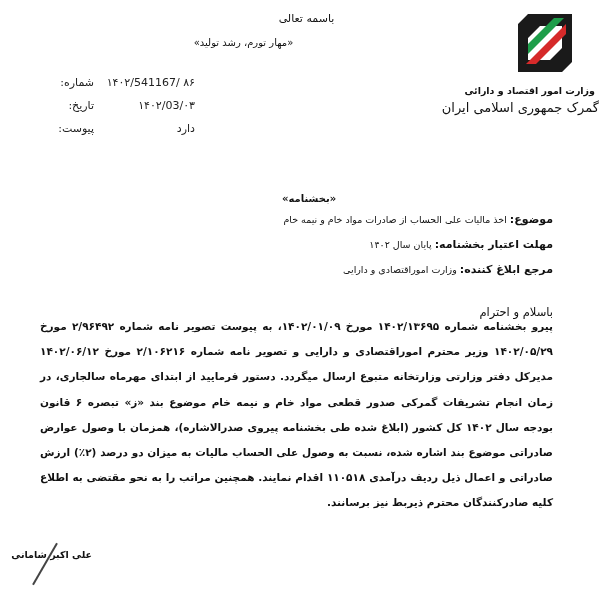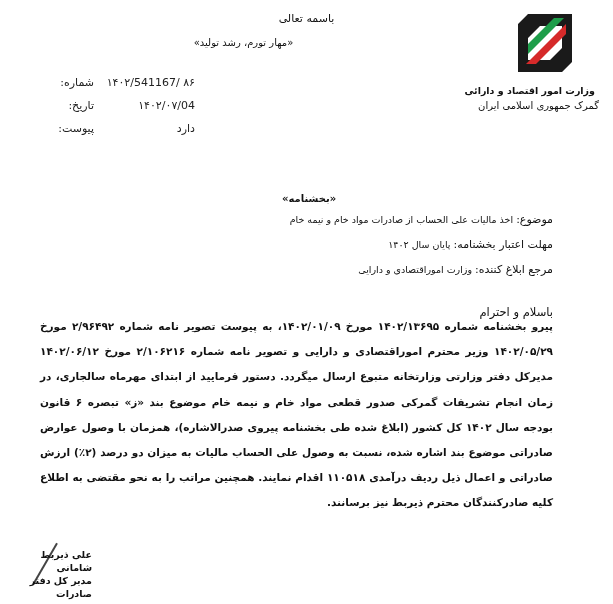--- a/index.html
+++ b/index.html
@@ -3,27 +3,27 @@
 <meta charset="utf-8">
 <style>
   html, body { margin:0; padding:0; background:#ffffff; }
   body { width:613px; height:604px; position:relative; overflow:hidden; font-family:"DejaVu Sans", sans-serif; color:#111; }
   .abs { position:absolute; }
   .rtl { direction:rtl; unicode-bidi:plaintext; }
   .bismillah { left:0; width:613px; top:12px; text-align:center; font-size:11px; font-weight:normal; }
   .slogan { left:0; width:487px; top:37px; text-align:center; font-size:10px; }
   .logo { left:514px; top:12px; width:62px; height:62px; }
   .ministry { right:18px; top:85px; font-size:9.5px; font-weight:bold; text-align:right; }
-  .customs { right:14px; top:100px; font-size:10px; text-align:right; }
+  .customs { right:14px; top:100px; font-size:13px; text-align:right; }
   .meta-row { right:414px; width:160px; font-size:11px; display:flex; flex-direction:row-reverse; justify-content:space-between; }
   .meta-label { width:55px; text-align:right; color:#222; }
   .meta-value { text-align:right; color:#222; flex:1; padding-right:4px; }
   .circular-title { left:282px; top:193px; font-size:10px; font-weight:bold; }
   .field { right:60px; font-size:9.5px; text-align:right; }
-  .field .lbl { font-weight:normal; font-size:11px; }
+  .field .lbl { font-weight:bold; font-size:11px; }
   .greeting { right:60px; top:305px; font-size:11.5px; }
   .body-text { left:40px; right:60px; top:314px; font-size:10.5px; line-height:25.2px; text-align:justify; text-align-last:right; font-weight:bold; letter-spacing:0.1px; }
   .sig { left:10px; top:548px; font-size:9.5px; font-weight:bold; text-align:right; width:82px; line-height:13px; }
   .sig-line { left:44px; top:540px; width:2px; height:48px; background:#444; transform:rotate(30deg); }
 </style>
 </head>
 <body>
 
 <div class="abs bismillah rtl">باسمه تعالی</div>
 <div class="abs slogan rtl">«مهار تورم، رشد تولید»</div>
@@ -37,21 +37,21 @@
 
 <div class="abs ministry rtl">وزارت امور اقتصاد و دارائی</div>
 <div class="abs customs rtl">گمرک جمهوری اسلامی ایران</div>
 
 <div class="abs meta-row rtl" style="top:76px;">
   <span class="meta-label">شماره:</span>
   <span class="meta-value">۸۶ /۱۴۰۲/541167</span>
 </div>
 <div class="abs meta-row rtl" style="top:99px;">
   <span class="meta-label">تاریخ:</span>
-  <span class="meta-value">۱۴۰۲/۰۷/04</span>
+  <span class="meta-value">۱۴۰۲/03/۰۳</span>
 </div>
 <div class="abs meta-row rtl" style="top:122px;gap:22px;">
   <span class="meta-label">پیوست:</span>
   <span class="meta-value">دارد</span>
 </div>
 
 <div class="abs circular-title rtl">«بخشنامه»</div>
 
 <div class="abs field rtl" style="top:213px;">
   <span class="lbl">موضوع:</span>
@@ -64,15 +64,14 @@
 <div class="abs field rtl" style="top:263px;">
   <span class="lbl">مرجع ابلاغ کننده:</span>
   <span>وزارت اموراقتصادی و دارایی</span>
 </div>
 
 <div class="abs greeting rtl">باسلام و احترام</div>
 <div class="abs body-text" dir="rtl">پیرو بخشنامه شماره ۱۴۰۲/۱۳۶۹۵ مورخ ۱۴۰۲/۰۱/۰۹، به پیوست تصویر نامه شماره ۲/۹۶۴۹۲ مورخ ۱۴۰۲/۰۵/۲۹ وزیر محترم اموراقتصادی و دارایی و تصویر نامه شماره ۲/۱۰۶۲۱۶ مورخ ۱۴۰۲/۰۶/۱۲ مدیرکل دفتر وزارتی وزارتخانه متبوع ارسال میگردد. دستور فرمایید از ابتدای مهرماه سالجاری، در زمان انجام تشریفات گمرکی صدور قطعی مواد خام و نیمه خام موضوع بند «ز» تبصره ۶ قانون بودجه سال ۱۴۰۲ کل کشور (ابلاغ شده طی بخشنامه پیروی صدرالاشاره)، همزمان با وصول عوارض صادراتی موضوع بند اشاره شده، نسبت به وصول علی الحساب مالیات به میزان دو درصد (۲٪) ارزش صادراتی و اعمال ذیل ردیف درآمدی ۱۱۰۵۱۸ اقدام نمایند. همچنین مراتب را به نحو مقتضی به اطلاع کلیه صادرکنندگان محترم ذیربط نیز برسانند.</div>
 
 <div class="abs sig-line"></div>
 <div class="abs sig rtl">
-  <div>علی ذیربط شامانی</div>
-  <div>مدیر کل دفتر صادرات</div>
+  <div>علی اکبر شامانی</div>
 </div>
 
 </body></html>

